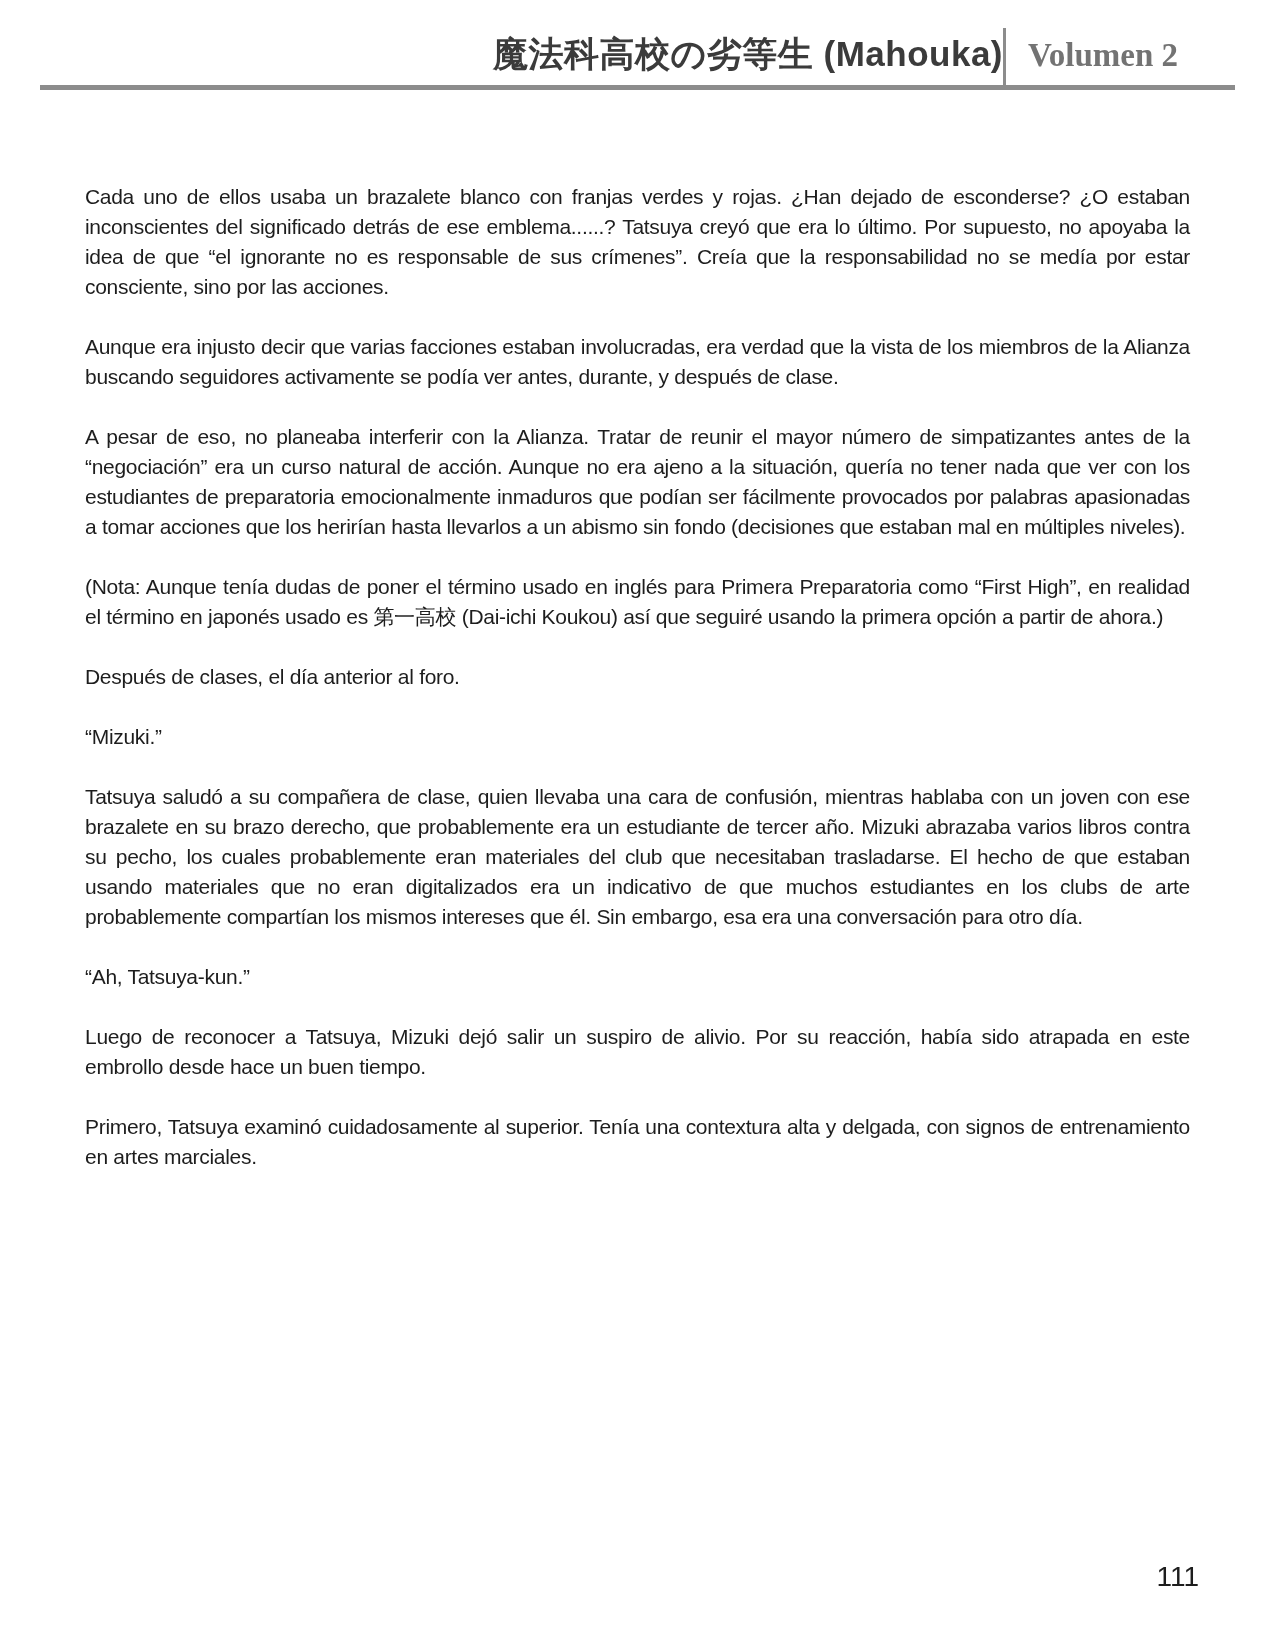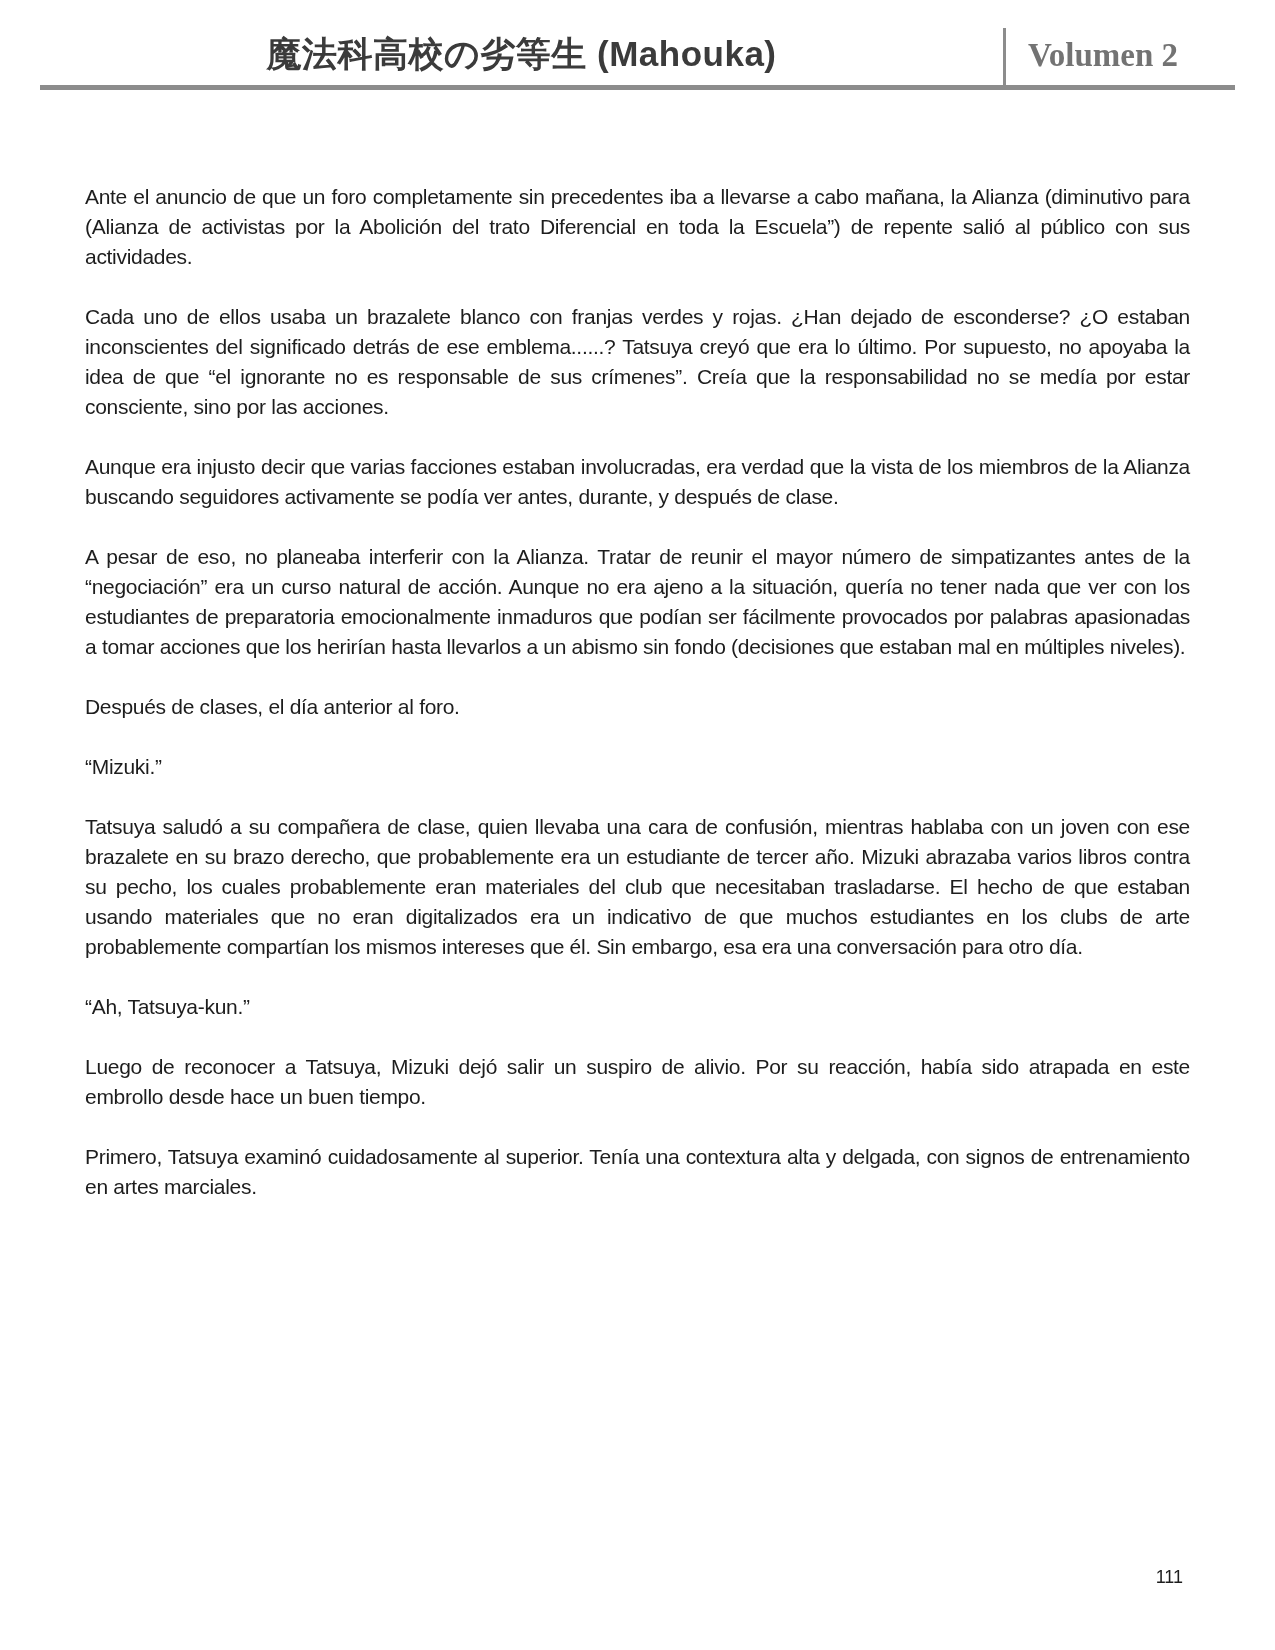--- a/index.html
+++ b/index.html
@@ -15,21 +15,21 @@
     overflow: hidden;
     font-family: "Liberation Sans", sans-serif;
   }
 
   
   .header-title {
     position: absolute;
     left: 40px;
     top: 30px;
     width: 963px;
-    text-align: center;
+    text-align: right;
     font-family: "Liberation Sans", sans-serif;
     font-weight: 700;
     font-size: 35px;
     line-height: 48px;
     color: #3b3b3b;
     letter-spacing: 0.5px;
     white-space: nowrap;
   }
   .header-divider {
     position: absolute;
@@ -71,44 +71,44 @@
     font-size: 21px;
     line-height: 30px;
     letter-spacing: -0.3px;
     color: #1d1d1d;
     text-align: justify;
   }
 
   
   .page-number {
     position: absolute;
-    right: 92px;
+    right: 76px;
     top: 1563px;
-    font-size: 18px;
+    font-size: 28px;
     line-height: 28px;
     color: #1d1d1d;
   }
 </style>
 </head>
 <body>
 
 <div class="page">
 
   <header>
     <div class="header-title">魔法科高校の劣等生 (Mahouka)</div>
     <div class="header-divider"></div>
     <div class="header-volume">Volumen 2</div>
     <div class="header-rule"></div>
   </header>
 
   <main class="body-text">
-    <p>Ante el anuncio de que un foro completamente sin precedentes iba a llevarse a cabo mañana, la Alianza (diminutivo para (Alianza de activistas por la Abolición del trato Diferencial en toda la Escuela”) de repente salió al público con sus actividades.</p>
     <p>Cada uno de ellos usaba un brazalete blanco con franjas verdes y rojas. ¿Han dejado de esconderse? ¿O estaban inconscientes del significado detrás de ese emblema......? Tatsuya creyó que era lo último. Por supuesto, no apoyaba la idea de que “el ignorante no es responsable de sus crímenes”. Creía que la responsabilidad no se medía por estar consciente, sino por las acciones.</p>
     <p>Aunque era injusto decir que varias facciones estaban involucradas, era verdad que la vista de los miembros de la Alianza buscando seguidores activamente se podía ver antes, durante, y después de clase.</p>
     <p>A pesar de eso, no planeaba interferir con la Alianza. Tratar de reunir el mayor número de simpatizantes antes de la “negociación” era un curso natural de acción. Aunque no era ajeno a la situación, quería no tener nada que ver con los estudiantes de preparatoria emocionalmente inmaduros que podían ser fácilmente provocados por palabras apasionadas a tomar acciones que los herirían hasta llevarlos a un abismo sin fondo (decisiones que estaban mal en múltiples niveles).</p>
+    <p>(Nota: Aunque tenía dudas de poner el término usado en inglés para Primera Preparatoria como “First High”, en realidad el término en japonés usado es 第一高校 (Dai-ichi Koukou) así que seguiré usando la primera opción a partir de ahora.)</p>
     <p>Después de clases, el día anterior al foro.</p>
     <p>“Mizuki.”</p>
     <p>Tatsuya saludó a su compañera de clase, quien llevaba una cara de confusión, mientras hablaba con un joven con ese brazalete en su brazo derecho, que probablemente era un estudiante de tercer año. Mizuki abrazaba varios libros contra su pecho, los cuales probablemente eran materiales del club que necesitaban trasladarse. El hecho de que estaban usando materiales que no eran digitalizados era un indicativo de que muchos estudiantes en los clubs de arte probablemente compartían los mismos intereses que él. Sin embargo, esa era una conversación para otro día.</p>
     <p>“Ah, Tatsuya-kun.”</p>
     <p>Luego de reconocer a Tatsuya, Mizuki dejó salir un suspiro de alivio. Por su reacción, había sido atrapada en este embrollo desde hace un buen tiempo.</p>
     <p>Primero, Tatsuya examinó cuidadosamente al superior. Tenía una contextura alta y delgada, con signos de entrenamiento en artes marciales.</p>
   </main>
 
   <footer>
     <span class="page-number">111</span>

